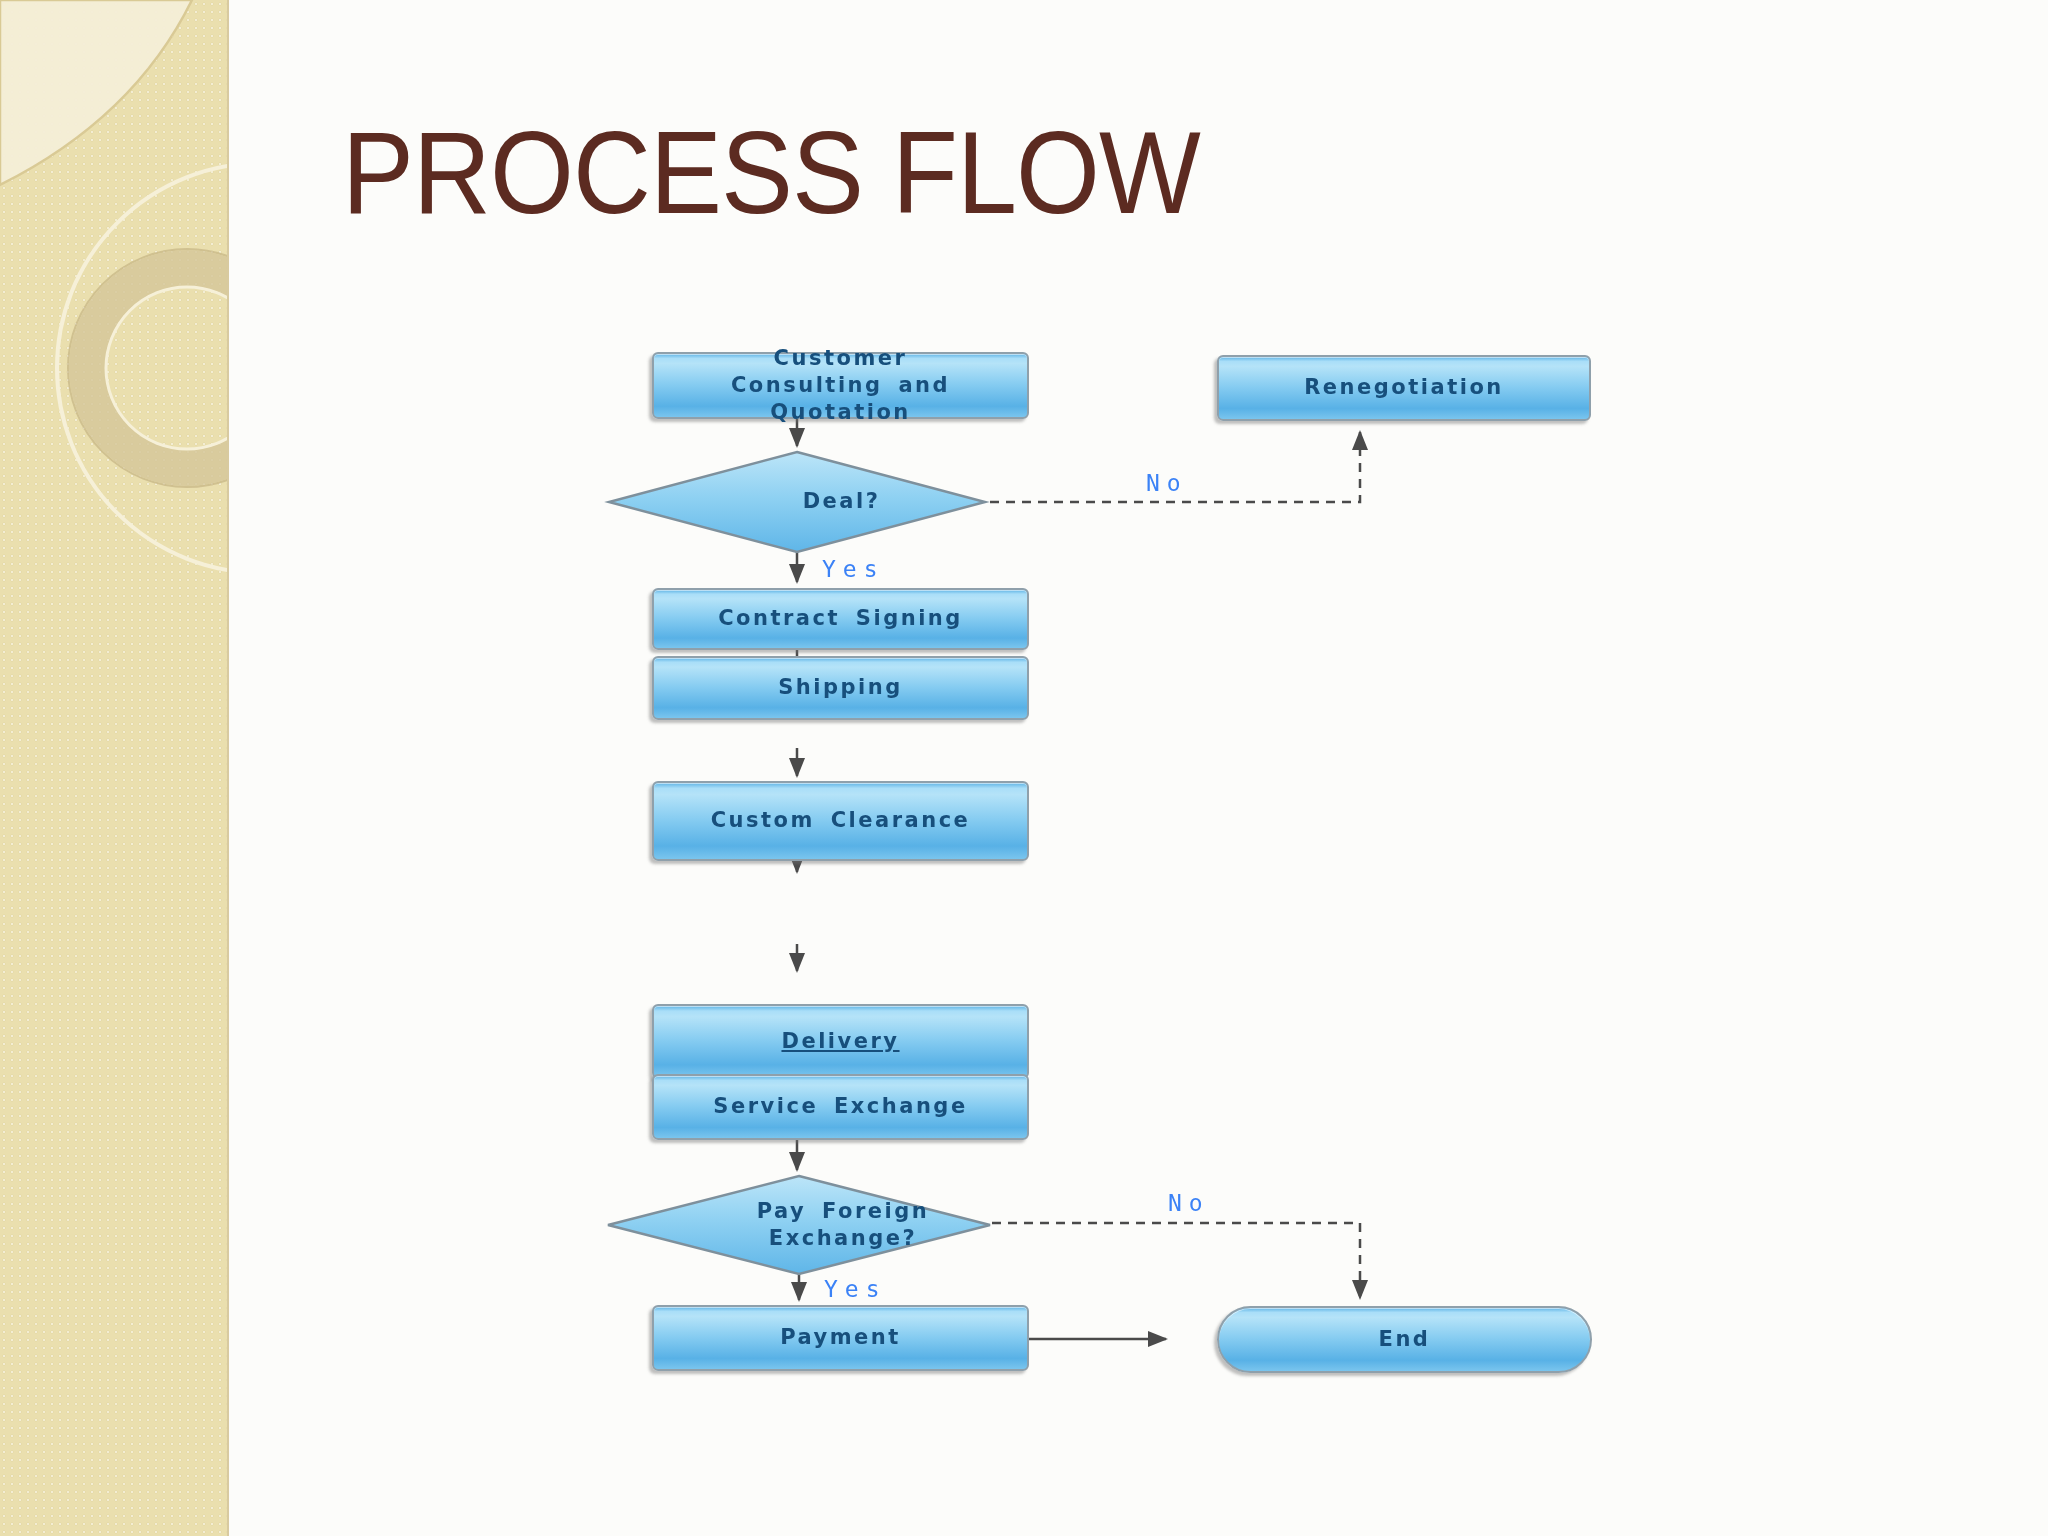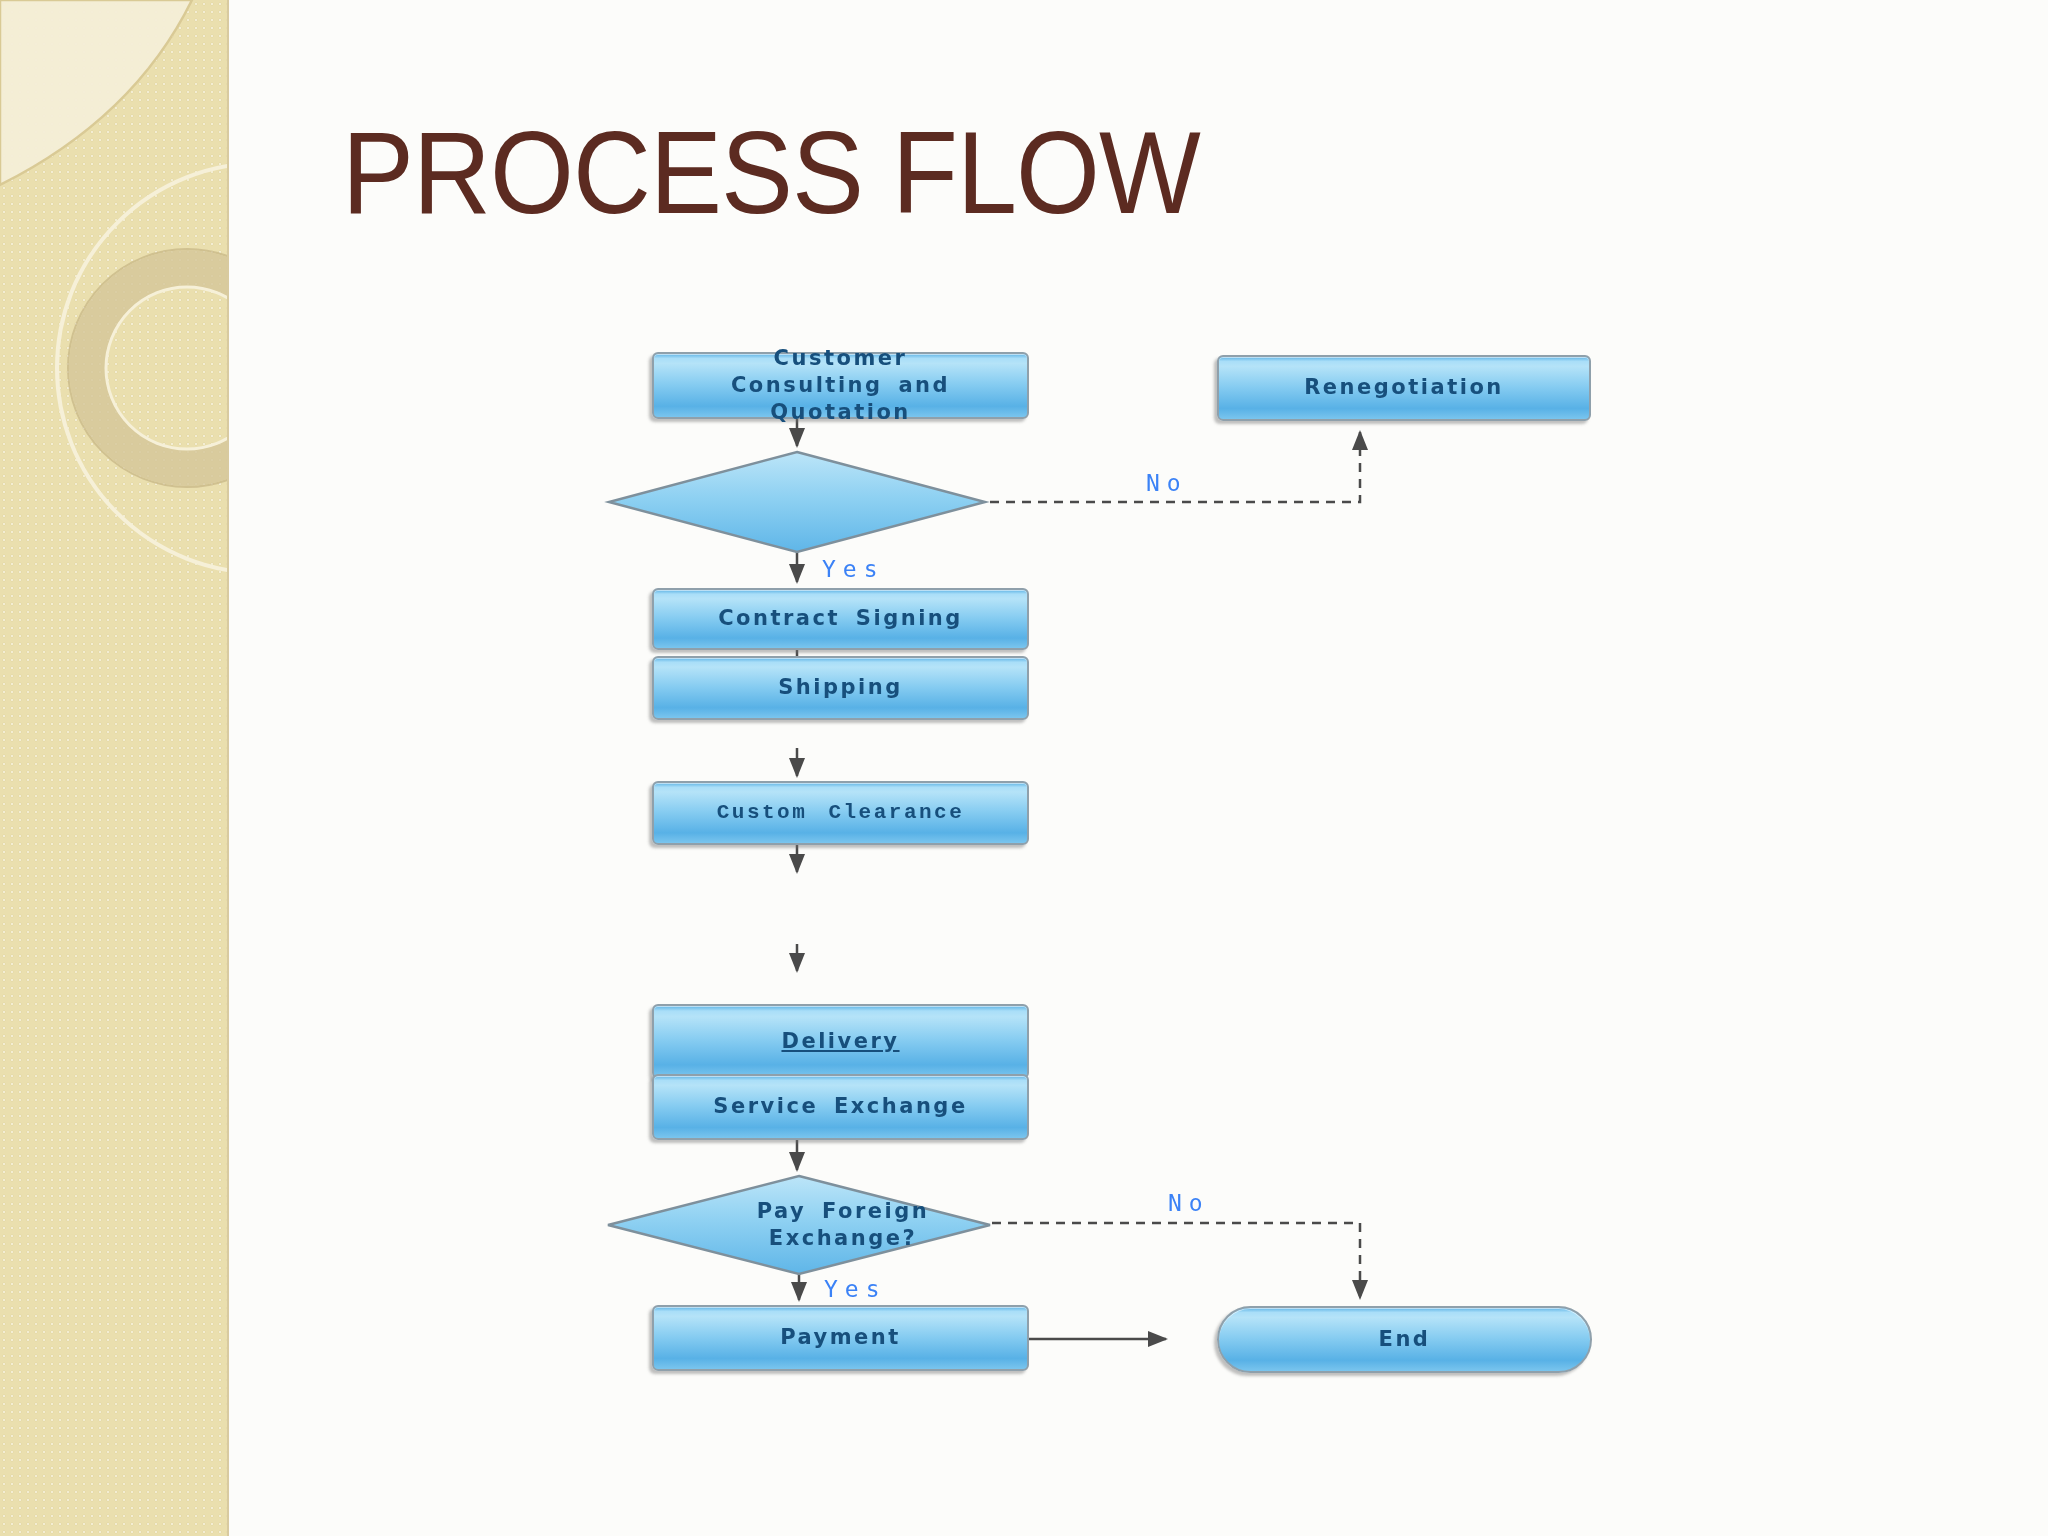--- a/index.html
+++ b/index.html
@@ -100,26 +100,27 @@
     <polyline points="992,1223 1360,1223 1360,1298" fill="none" stroke="#4a4a4a" stroke-width="2.5" stroke-dasharray="9,7" marker-end="url(#ah)"></polyline>
 
     <polygon points="797,452 985,502 797,552 609,502" fill="url(#gDia)" stroke="#7e909c" stroke-width="2.5"></polygon>
     <polygon points="799,1176 990,1225 799,1274 608,1225" fill="url(#gDia)" stroke="#7e909c" stroke-width="2.5"></polygon>
   </svg>
 
   <div class="proc" style="left:608px; top:352px; width:377px; height:67px; padding:0 38px;">Customer Consulting and Quotation</div>
 
   <div class="proc" style="left:1173px; top:355px; width:374px; height:66px;">Renegotiation</div>
 
+  <div class="dlabel" style="left:609px; top:452px; width:377px; height:100px;">Deal?</div>
 
   <div class="proc" style="left:608px; top:588px; width:377px; height:62px;">Contract Signing</div>
 
   <div class="proc" style="left:608px; top:656px; width:377px; height:64px;">Shipping</div>
 
-  <div class="proc" style="left:608px; top:781px; width:377px; height:64px;font-family:Liberation Mono, monospace;">Custom Clearance</div>
+  <div class="proc" style="left:608px; top:781px; width:377px; height:80px;">Custom Clearance</div>
 
 
   <div class="proc" style="left:608px; top:1004px; width:377px; height:75px;text-decoration:underline;">Delivery</div>
 
   <div class="proc" style="left:608px; top:1074px; width:377px; height:66px;">Service Exchange</div>
 
   <div class="dlabel" style="left:664px; top:1176px; width:270px; height:98px;">Pay Foreign Exchange?</div>
 
   <div class="proc" style="left:608px; top:1305px; width:377px; height:66px;">Payment</div>
 

